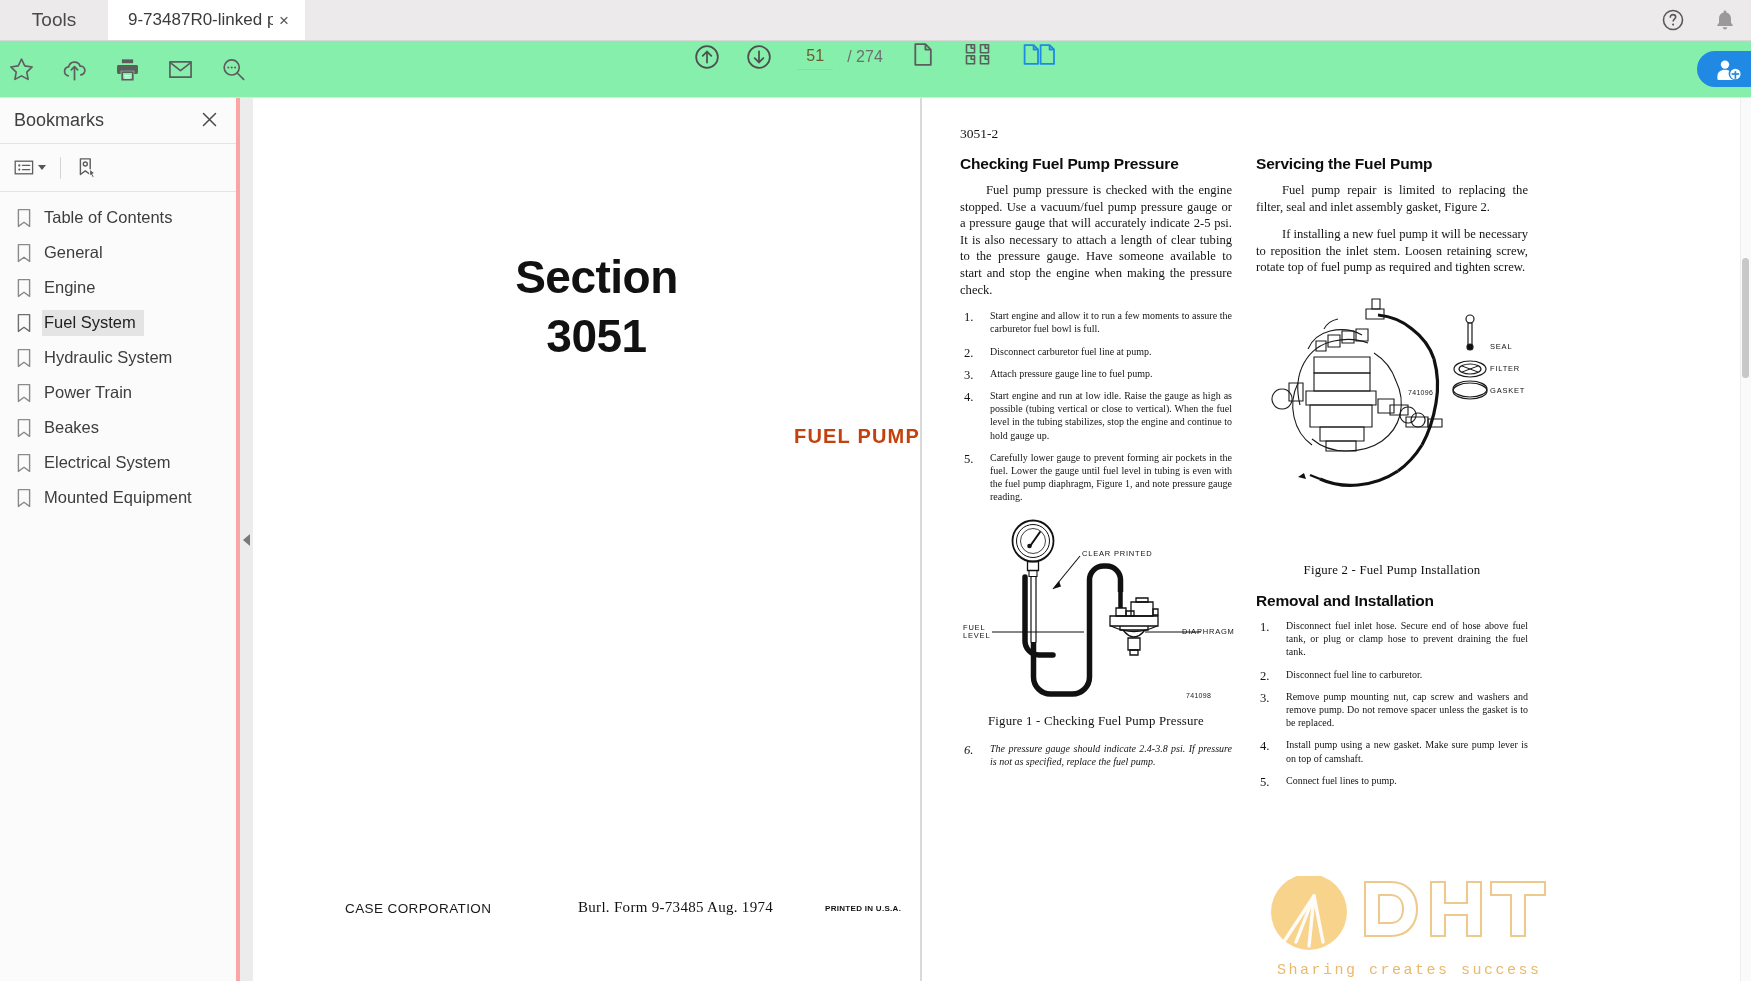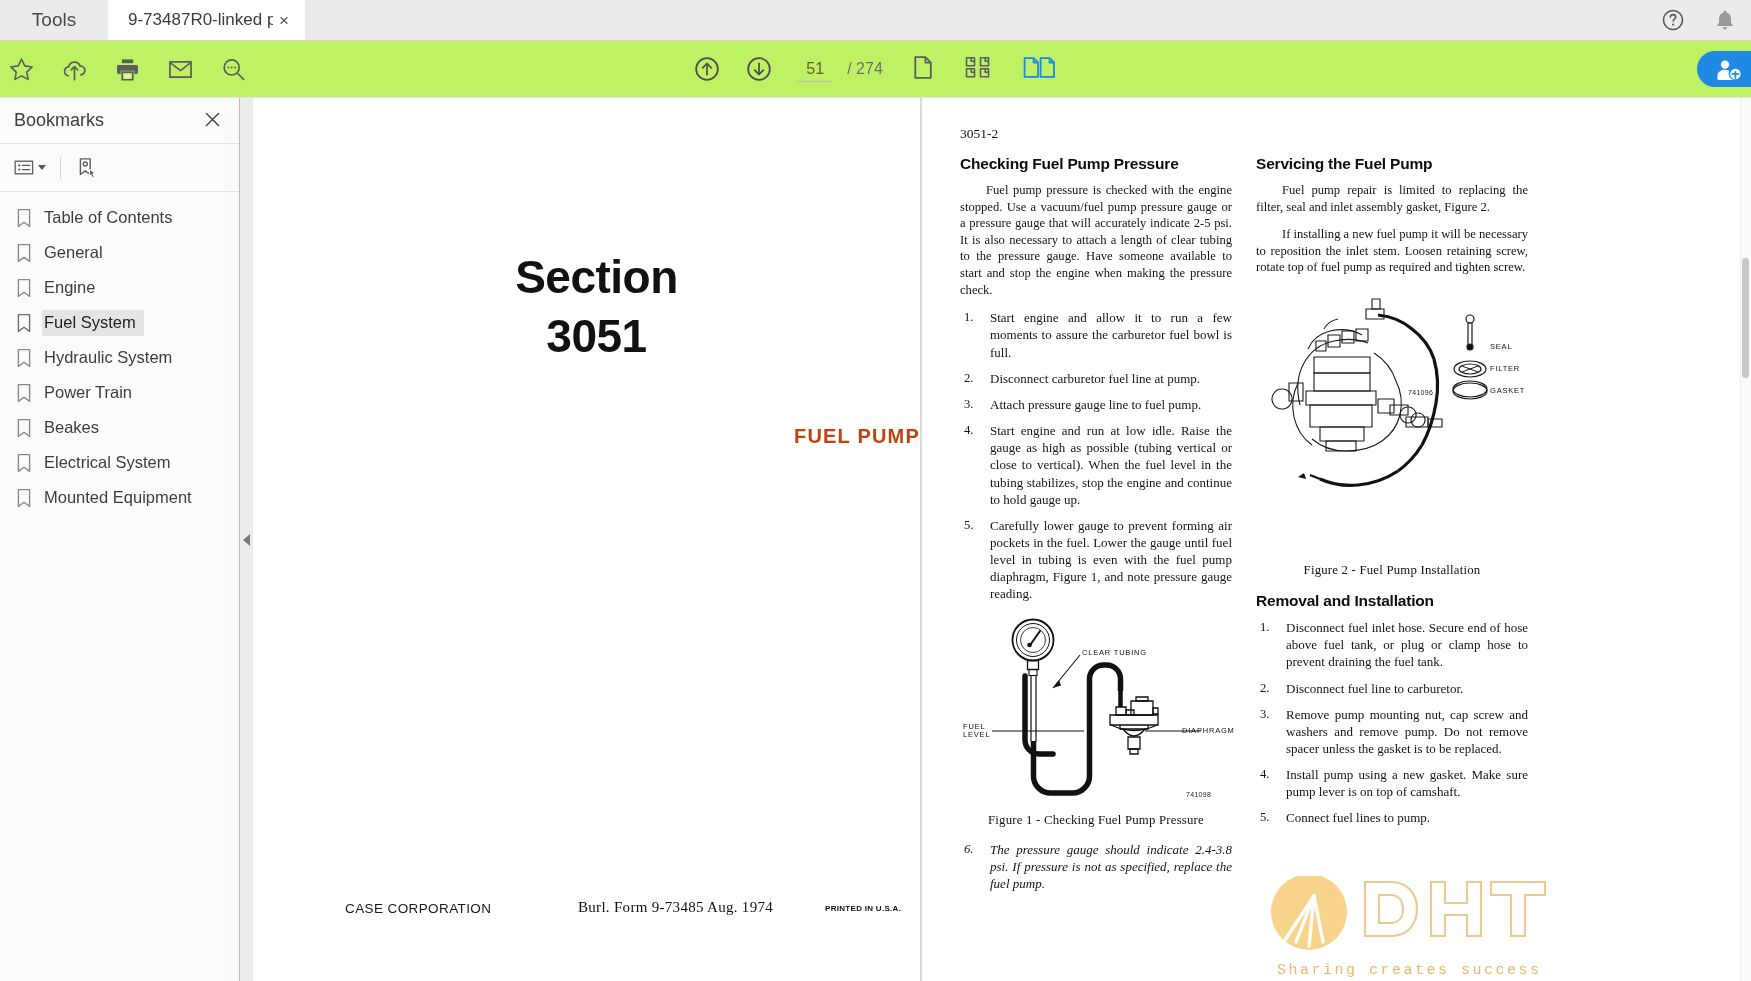--- a/index.html
+++ b/index.html
@@ -48,23 +48,23 @@
   .tabbar-right {
     display: flex; align-items: center; gap: 28px;
     padding-right: 14px; background: #eceaea;
   }
   .tb-icon { cursor: pointer; display: flex; align-items: center; }
 
   
   .toolbar {
     position: relative;
     height: 57px;
-    background: #bef264;
+    background: #86efac;
     border-bottom: 1px solid #e2e2e2;
-    display: flex; align-items: center;
+    display: flex; 
   }
   .toolbar-left {
     display: flex; align-items: center;
     gap: 26px; padding-left: 8px;
     width: 260px;
   }
   .tool-ico { cursor: pointer; display:flex; align-items:center; justify-content:center; }
   .toolbar-center {
     position: absolute; left: 0; right: 0;
     display: flex; align-items: center; justify-content: center;
@@ -103,21 +103,21 @@
   .body-wrap {
     display: flex;
     height: calc(981px - 41px - 57px);
     position: relative;
   }
 
   
   .sidebar {
     width: 240px;
     background: #fbfbfb;
-    border-right: 1px solid #fca5a5;
+    border-right: 4px solid #fca5a5;
     display: flex; flex-direction: column;
     flex: 0 0 240px;
   }
   .sb-head {
     height: 46px;
     display: flex; align-items: center;
     padding: 0 18px 0 14px;
     border-bottom: 1px solid #e4e4e4;
   }
   .sb-title { font-size: 18px; color: #3f3f3f; flex: 1; }
@@ -263,21 +263,21 @@
     margin: 0 0 10px 0;
     padding: 0;
     list-style: none;
     counter-reset: rpn;
   }
   ol.rp-ol > li {
     position: relative;
     padding-left: 30px;
     margin-bottom: 9px;
     font-family: "Liberation Serif", serif;
-    font-size: 13px;
+    font-size: 10px;
     line-height: 1.32;
     color: #141414;
     text-align: justify;
   }
   ol.rp-ol > li::before {
     counter-increment: rpn;
     content: counter(rpn) ".";
     position: absolute;
     left: 4px; top: 0;
     font-family: "Liberation Serif", serif;
@@ -661,21 +661,21 @@
                   <path d="M176 84h12v4h-12z"></path>
                   <path d="M150 102h48v10h-48z"></path>
                   <path d="M151 112q23 11 46 0"></path>
                   <path d="M160 112v4h28v-4"></path>
                   <path d="M163 116q11 14 22 0"></path>
                   <path d="M168 124h12v12h-12z"></path>
                   <path d="M170 136h8v5h-8z"></path>
                   <path d="M193 95h5v6h-5z"></path>
                 </g>
               </svg>
-              <span class="fig-lbl" style="left:122px;top:36px;">CLEAR TUBING</span>
+              <span class="fig-lbl" style="left:122px;top:36px;">CLEAR PRINTED</span>
               <span class="fig-lbl" style="left:3px;top:110px;">FUEL
 LEVEL</span>
               <span class="fig-lbl" style="left:222px;top:114px;">DIAPHRAGM</span>
               <span class="fig-num" style="left:226px;top:178px;">741098</span>
             </div>
 
             <div class="fig-cap">Figure 1 - Checking Fuel Pump Pressure</div>
 
             <ol class="rp-ol start6">
               <li>The pressure gauge should indicate 2.4-3.8 psi. If pressure is not as specified, replace the fuel pump.</li>

